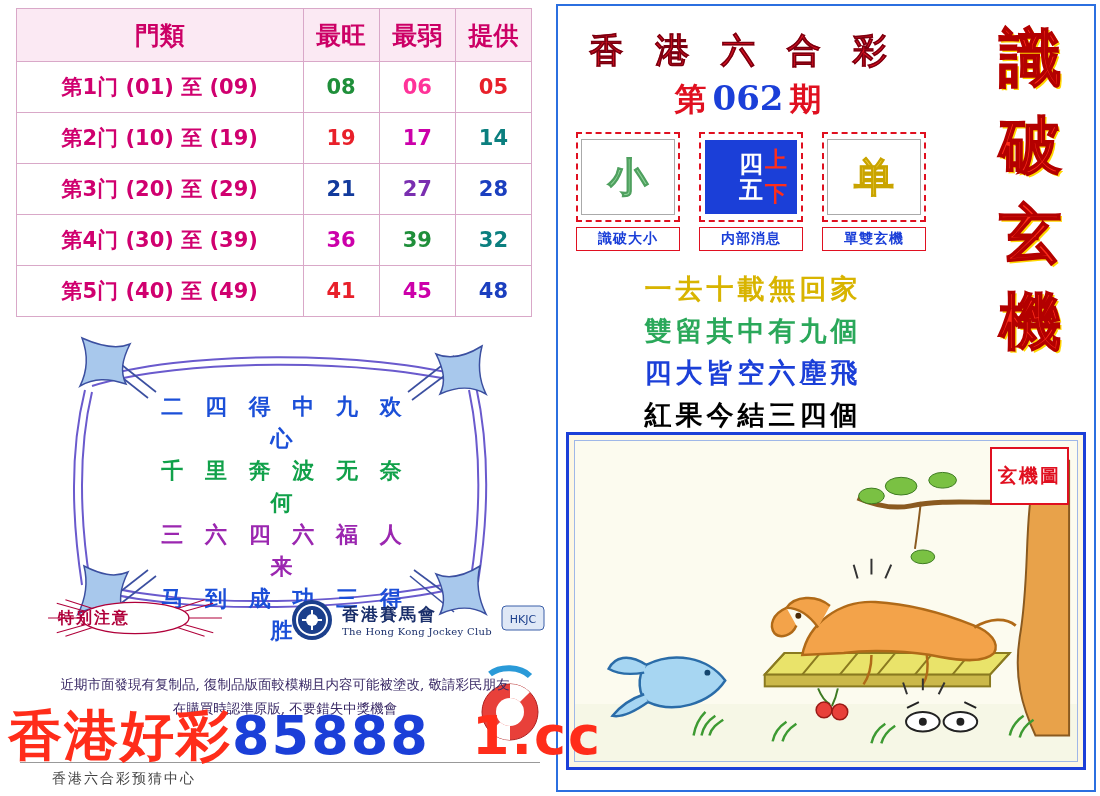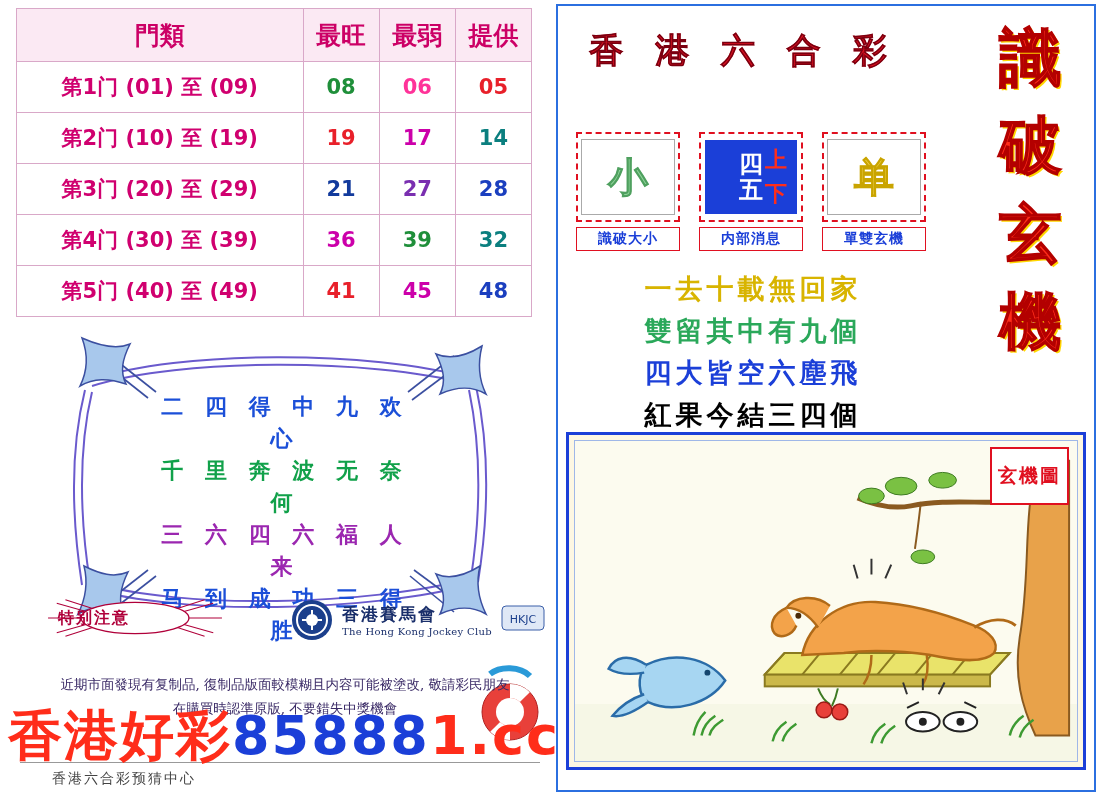--- a/index.html
+++ b/index.html
@@ -79,21 +79,21 @@
   .verses div:nth-child(4){color:#000000;}
 
   .pic-frame{position:absolute;left:8px;top:426px;width:520px;height:338px;border:3px solid #1b3fd8;background:#fdf7e3;box-sizing:border-box;}
   .pic-inner{position:absolute;inset:5px;border:1px solid #9fb7e8;background:#fdfbee;overflow:hidden;}
   .xuanji-tag{position:absolute;right:8px;top:6px;border:2px solid #e01020;background:#fff;padding:14px 6px;font-family:"DejaVu Serif","Liberation Serif",serif;font-size:19px;font-weight:bold;color:#e01020;letter-spacing:2px;}
 
   
   .wm{position:absolute;left:8px;top:700px;font-family:"DejaVu Sans","Liberation Sans",sans-serif;font-size:54px;font-weight:bold;letter-spacing:2px;}
   .wm .a{color:#ff2d1a;}
   .wm .b{color:#1b3fd8;}
-  .wm .c{color:#ff2d1a;}
+  .wm .c{color:#ff2d1a;margin-left:42px;}
 </style>
 </head>
 <body>
 
 <div class="page">
 
   <div class="left-panel">
 
     <div class="table-wrap">
       <table class="mx">
@@ -211,20 +211,23 @@
 
     <div class="disclaimer">近期市面發現有复制品, 復制品版面較模糊且内容可能被塗改, 敬請彩民朋友在購買時認準原版, 不要錯失中獎機會</div>
     <div class="bottom-line"></div>
     <div class="footer-cn">香港六合彩预猜中心</div>
   </div>
 
   <div class="right-panel">
 
     <div class="hdr-hk">香 港 六 合 彩</div>
 
+    <div class="hdr-issue">
+      <span>第</span><span class="num">062</span><span>期</span>
+    </div>
 
     <div class="bigtitle">
       <div>識</div>
       <div>破</div>
       <div>玄</div>
       <div>機</div>
     </div>
 
     <div class="box-row">
 

